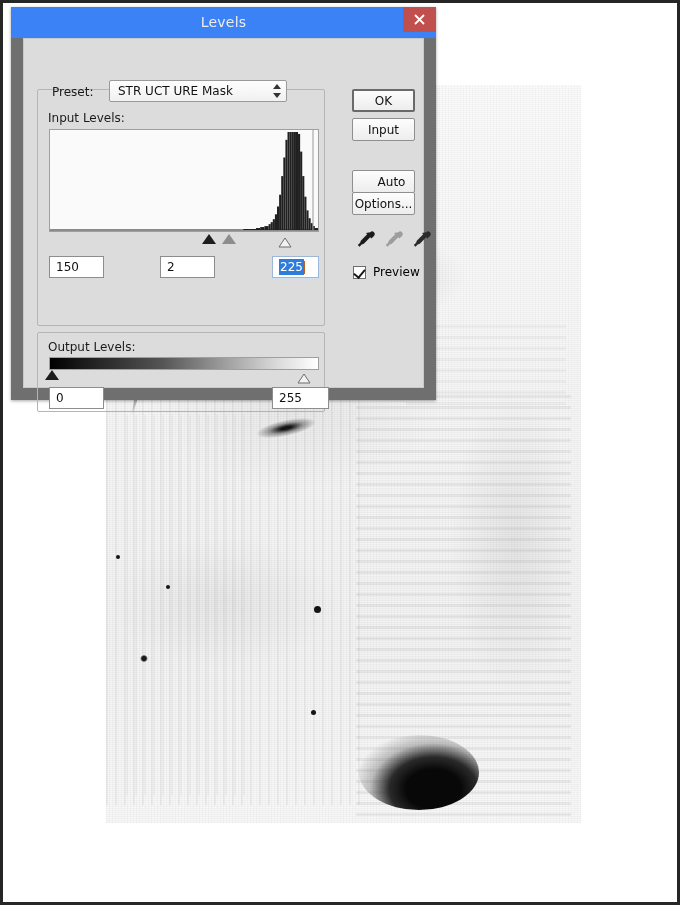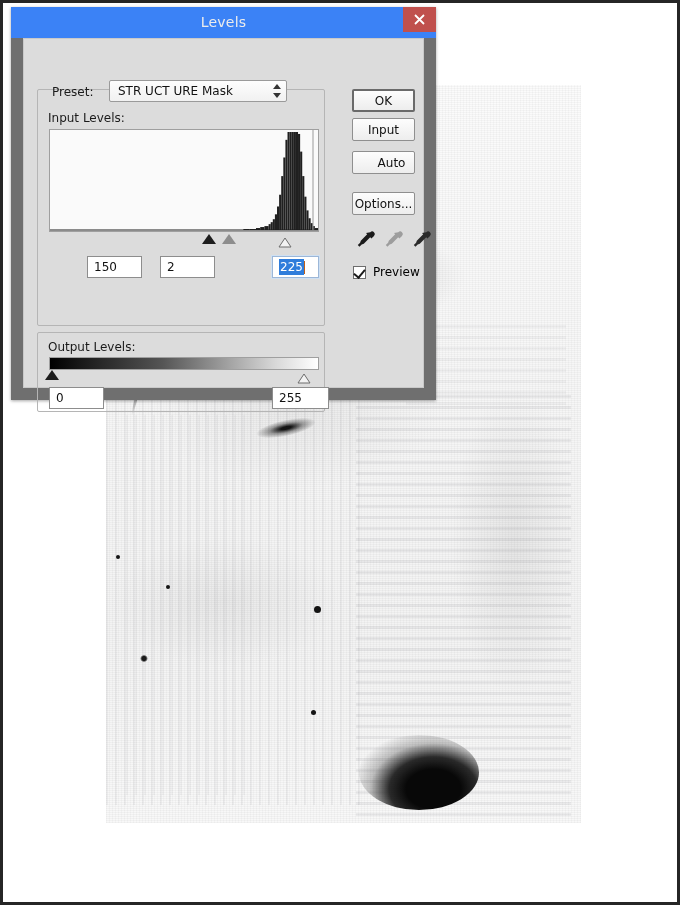--- a/index.html
+++ b/index.html
@@ -145,21 +145,21 @@
   .tri.black{border-bottom:10px solid #1d1d1d;}
   .tri.gray{border-bottom:10px solid #8d8d8d;}
   .triwrap{position:absolute;top:0;cursor:pointer;}
 
   .numfield{
     position:absolute;height:22px;
     background:#ffffff;border:1px solid #8d8d8d;box-sizing:border-box;
     font-size:12px;color:#111;display:flex;align-items:center;
     padding-left:6px;cursor:text;
   }
-  #in-shadow{left:25px;top:217px;width:55px;margin-left:38px;}
+  #in-shadow{left:25px;top:217px;width:55px;}
   #in-mid{left:136px;top:217px;width:55px;}
   #in-high{left:248px;top:217px;width:47px;
            border:1px solid #9cb7d8;outline:1px solid #cfe0f2;}
   #in-high span{background:#2f7ddb;color:#fff;padding:1px 1px;}
   #in-high .caret{display:inline-block;width:1px;height:13px;background:#c06018;vertical-align:middle;}
 
   
   #output-group{
     position:absolute;left:13px;top:293px;width:288px;height:80px;
     border:1px solid #b5b5b5;border-radius:2px;box-sizing:border-box;
@@ -178,21 +178,21 @@
   .btn{
     position:absolute;left:328px;width:63px;height:23px;
     background:linear-gradient(180deg,#fdfdfd,#ededed);
     border:1px solid #8f8f8f;border-radius:2px;box-sizing:border-box;
     font-size:12px;color:#111;
     display:flex;align-items:center;justify-content:center;cursor:pointer;
   }
   .btn.default{border:2px solid #6a6a6a;}
   #btn-ok{top:50px;}
   #btn-cancel{top:79px;}
-  #btn-auto{top:112px;padding-left:16px;}
+  #btn-auto{top:131px;padding-left:16px;}
   #btn-options{top:153px;}
 
   #droppers{position:absolute;left:330px;top:190px;width:85px;height:24px;}
   .dropper{position:absolute;top:0;width:22px;height:22px;cursor:pointer;}
 
   #preview-row{position:absolute;left:329px;top:226px;display:flex;align-items:center;gap:7px;cursor:pointer;}
   #preview-box{
     width:13px;height:13px;background:#fff;border:1px solid #6d6d6d;
     position:relative;box-sizing:border-box;
   }

